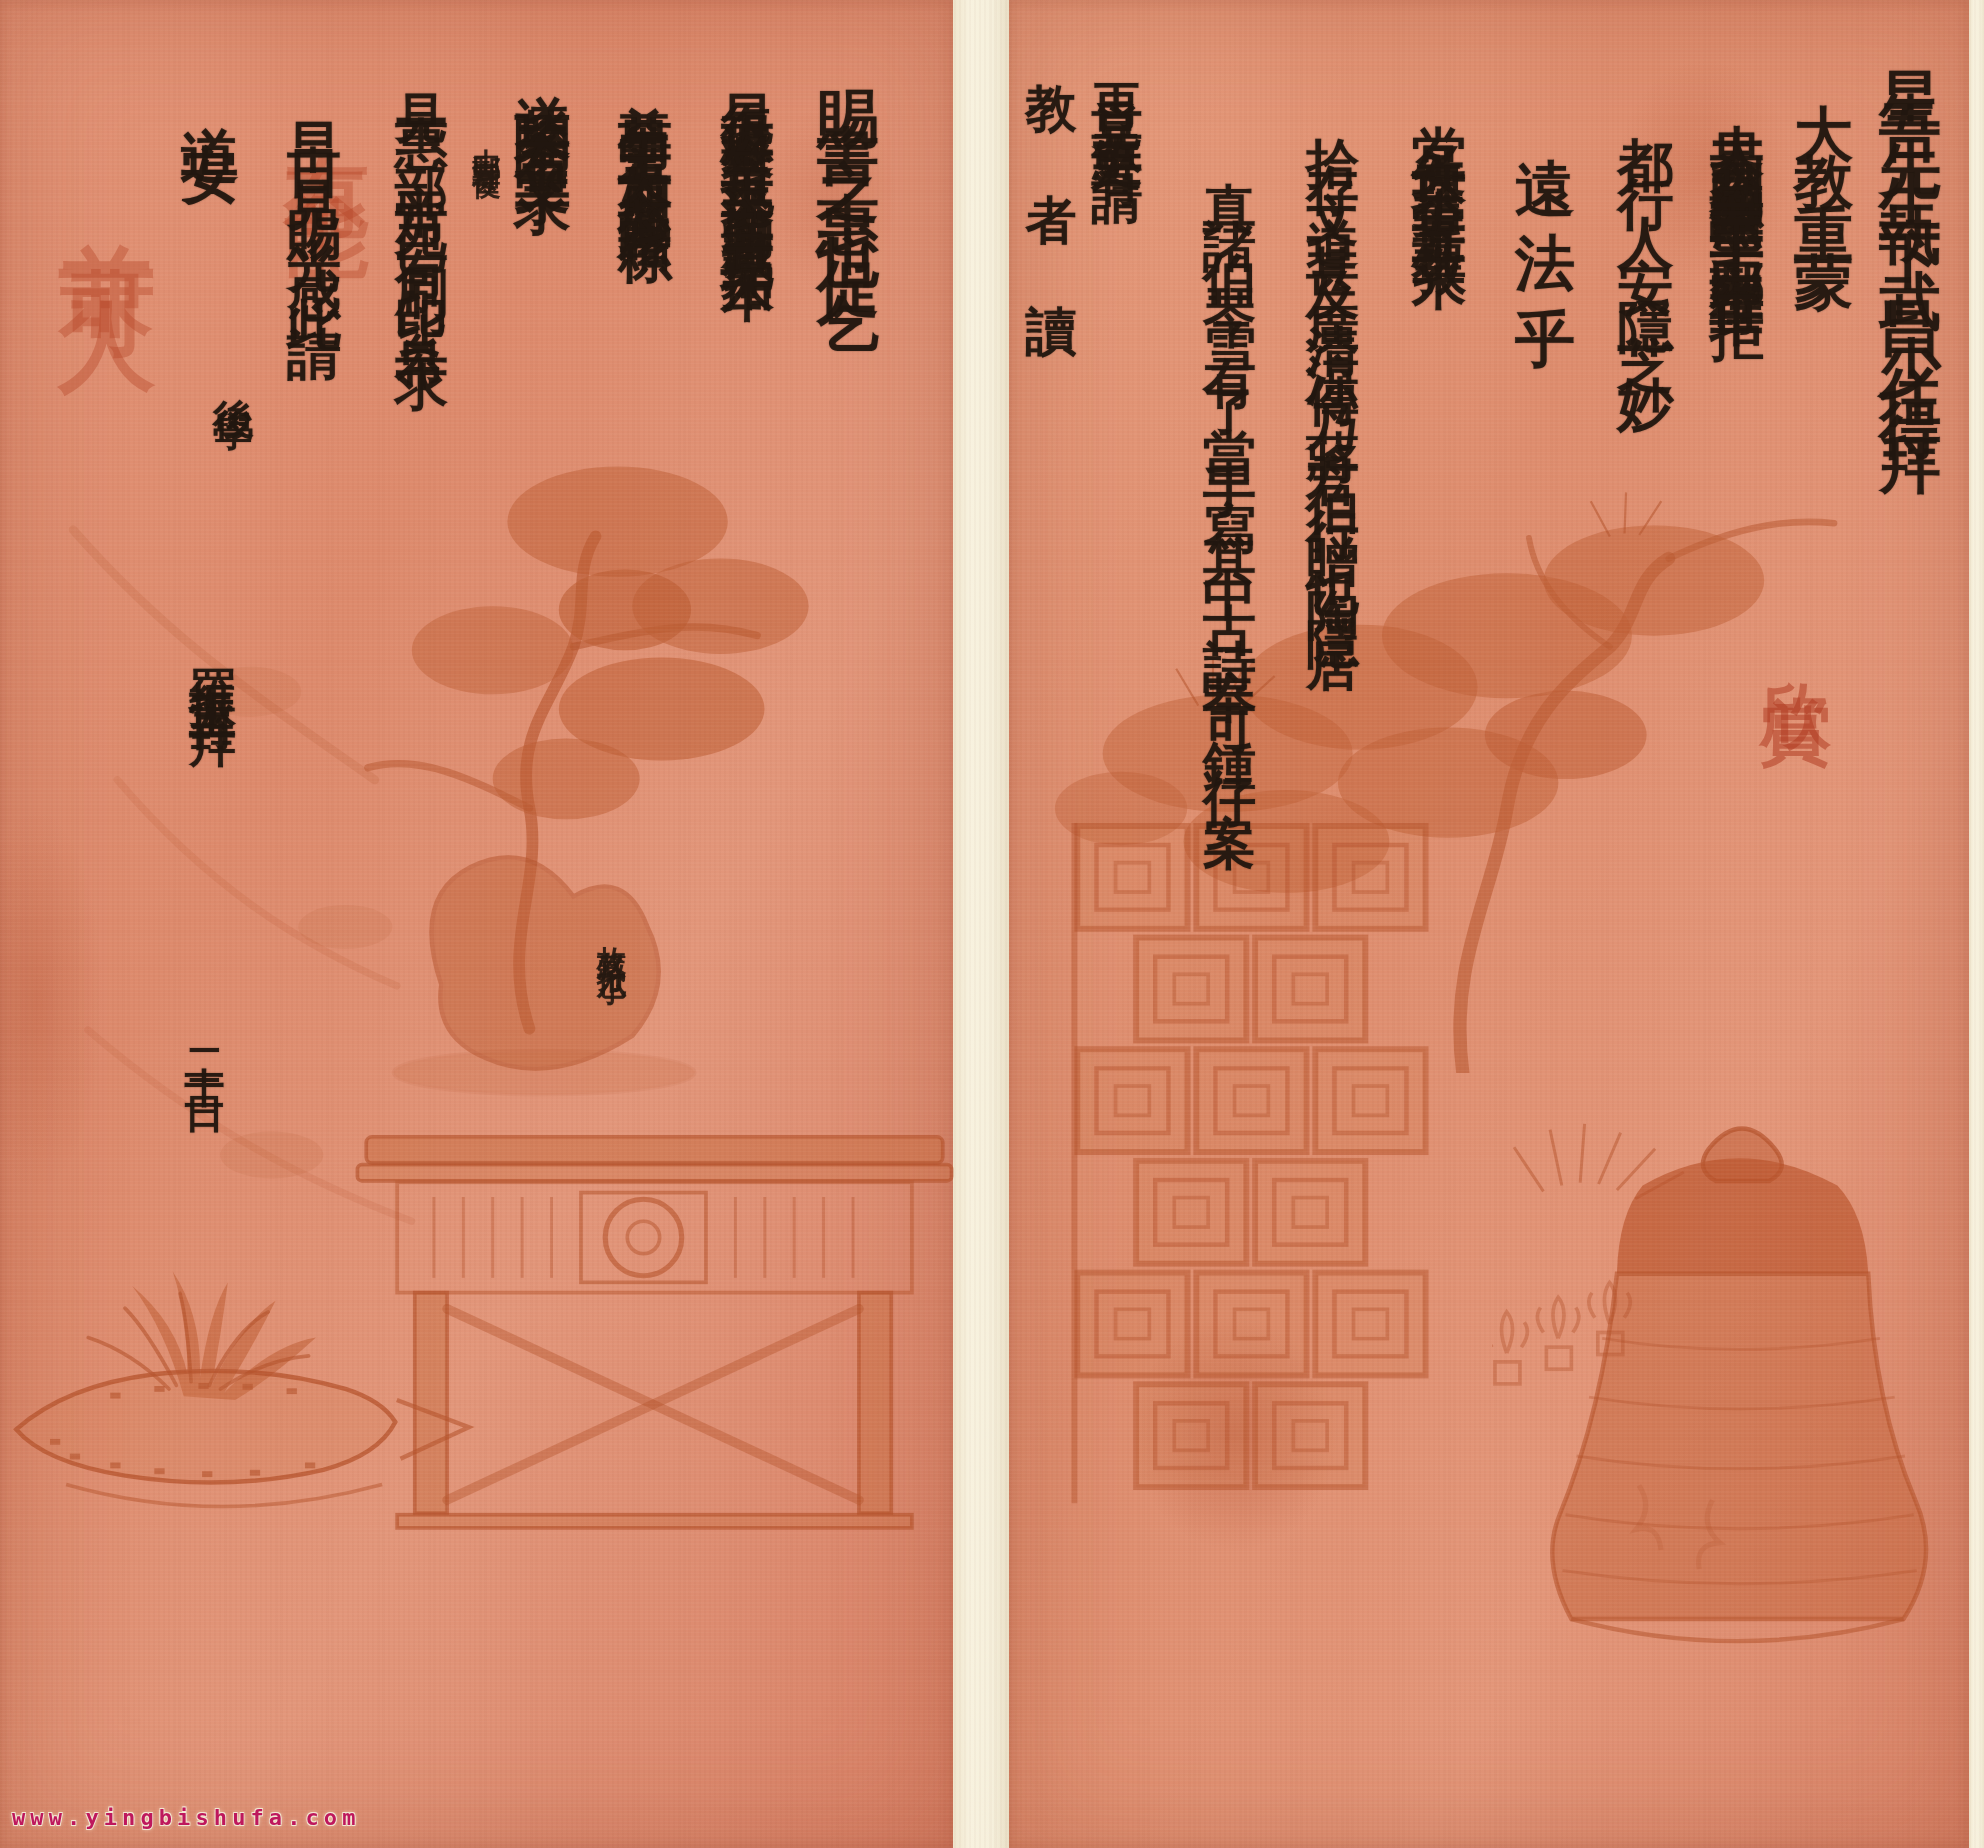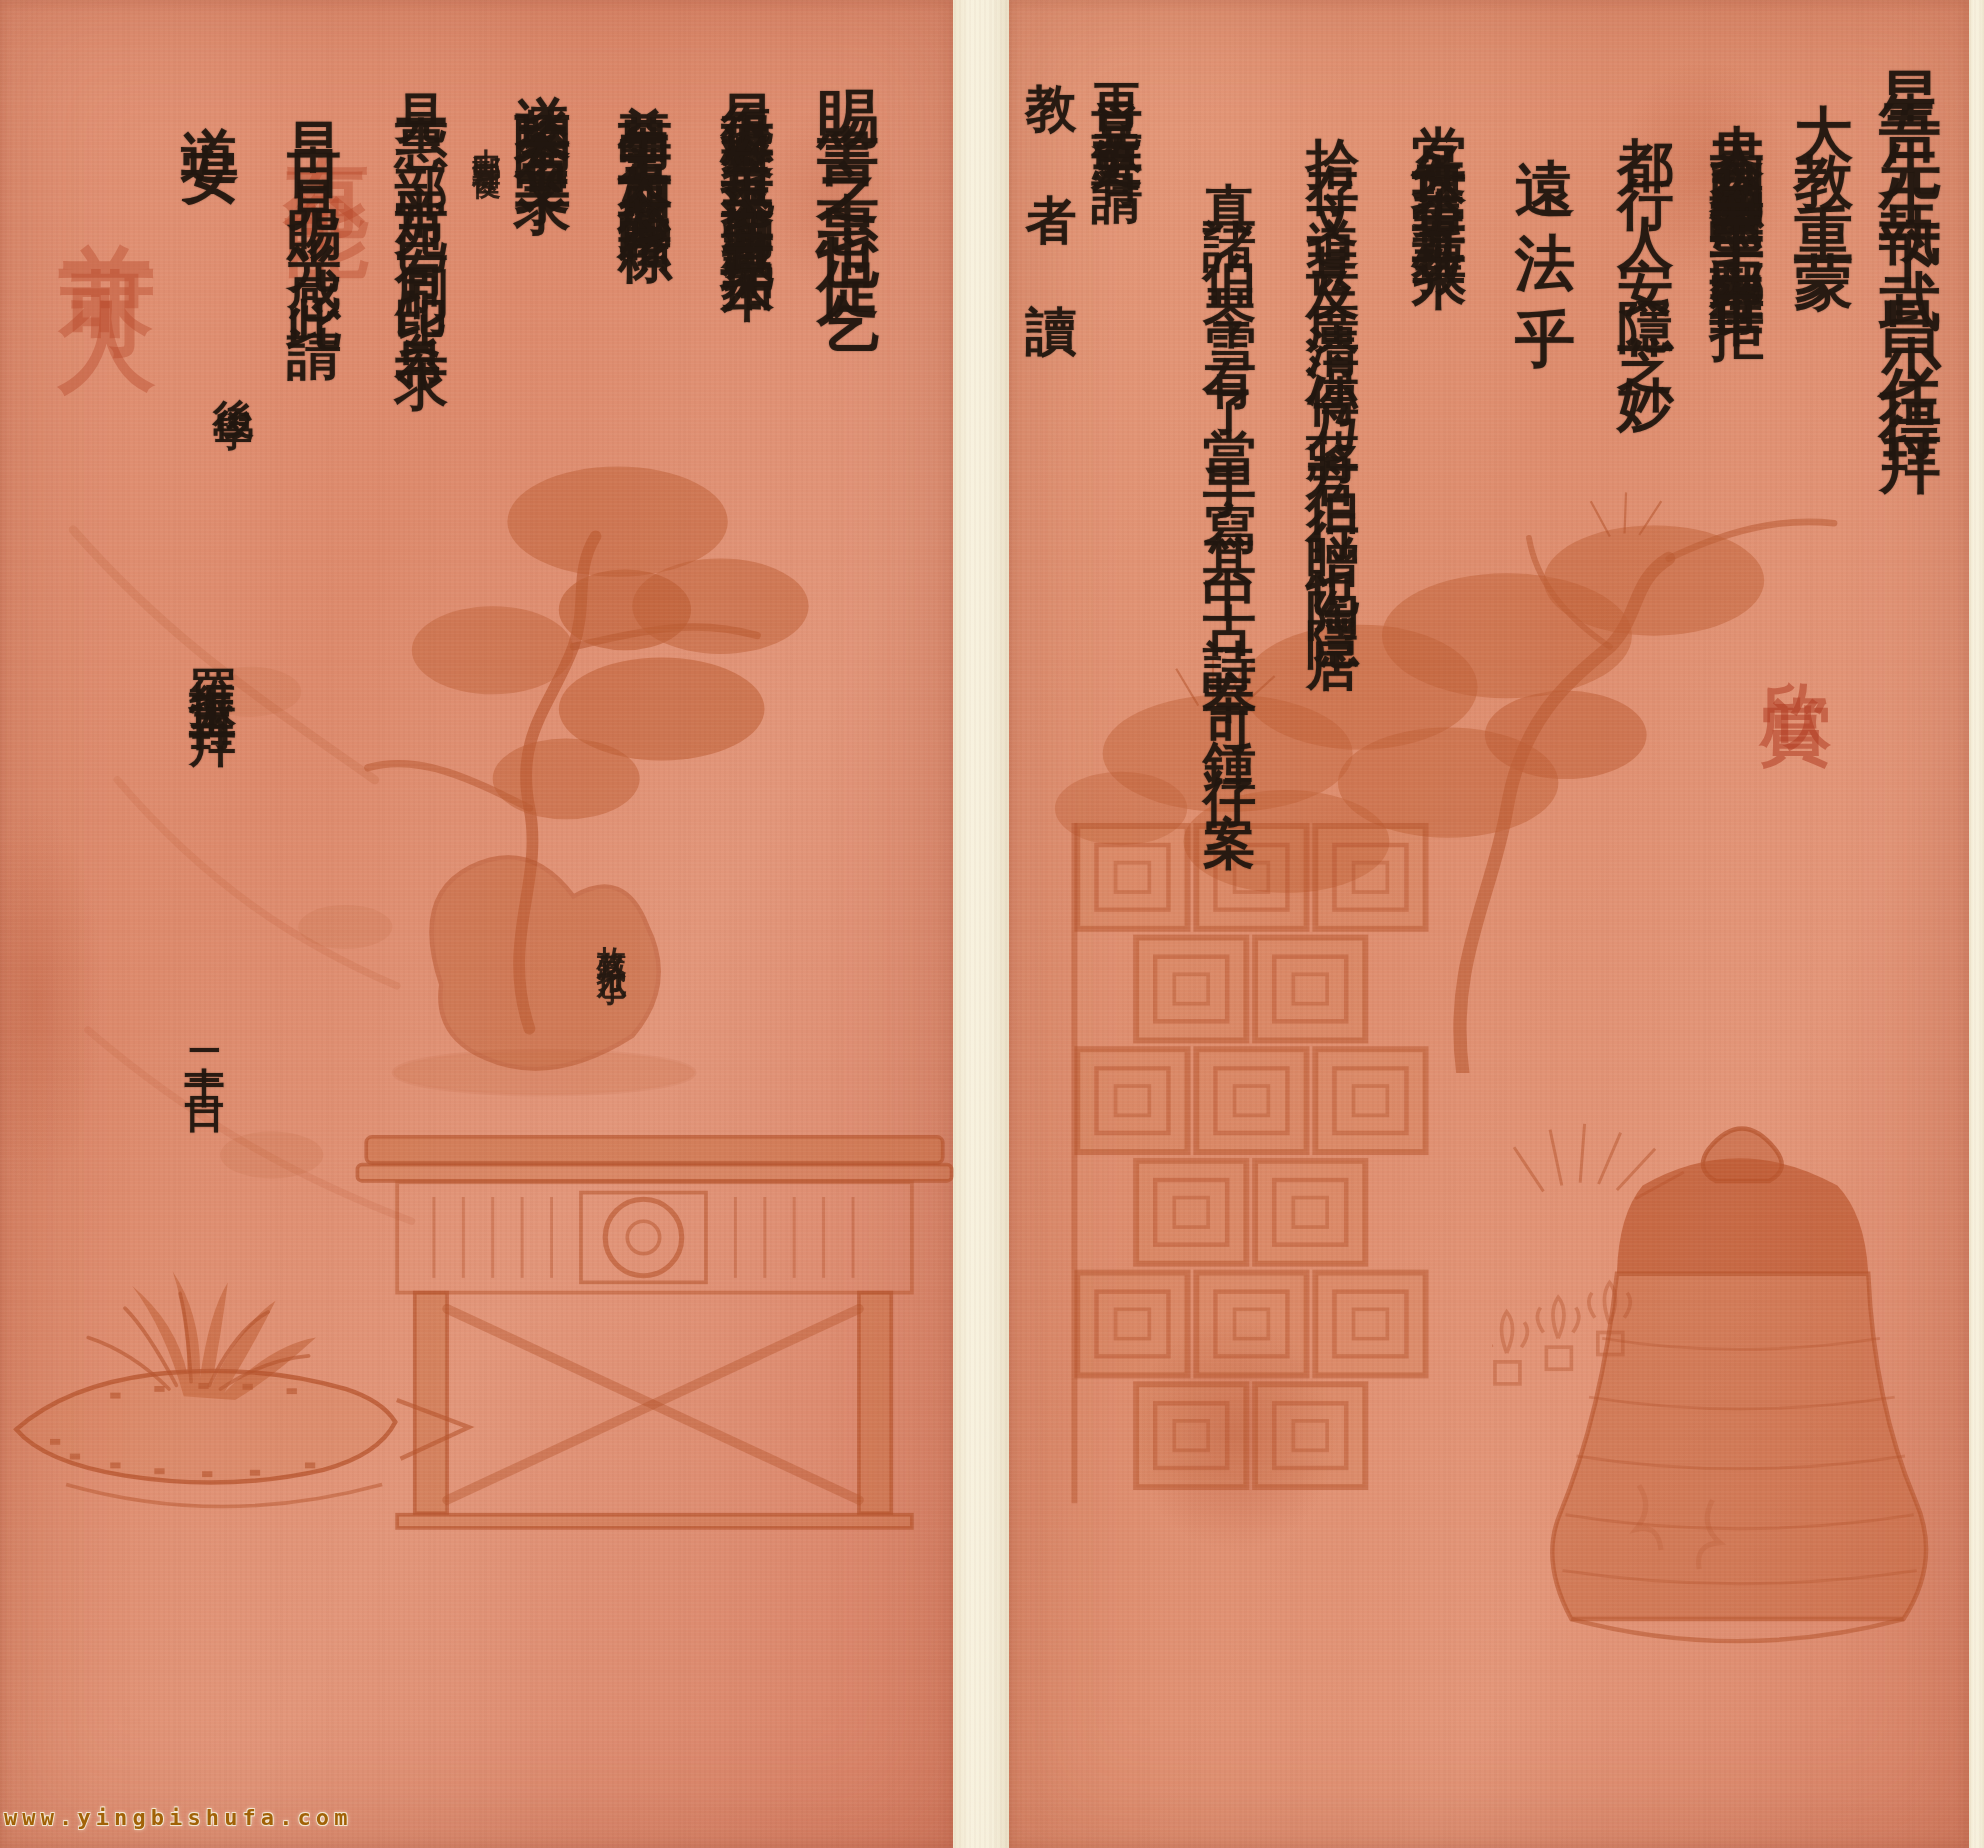--- a/index.html
+++ b/index.html
@@ -20,23 +20,23 @@
   .stain{position:absolute;border-radius:50%;z-index:1;pointer-events:none;
       background:radial-gradient(closest-side,rgba(165,60,28,.30),rgba(165,60,28,0));}
   .deco{position:absolute;z-index:1;}
   .col{position:absolute;writing-mode:vertical-rl;text-orientation:upright;line-height:1;
        white-space:pre;font-family:"DejaVu Serif",serif;font-weight:700;z-index:3;
        color:rgba(33,23,15,.93);text-shadow:0 0 1.5px rgba(35,24,15,.55);}
   .small{color:rgba(38,26,17,.86);text-shadow:0 0 0.7px rgba(35,24,15,.5);}
   .redprint{color:rgba(183,70,40,.40);text-shadow:none;z-index:2;font-weight:700;}
   .redseal{position:absolute;writing-mode:vertical-rl;text-orientation:upright;line-height:1;
        color:rgba(176,61,35,.55);font-weight:700;z-index:2;font-family:"DejaVu Serif",serif;}
-  #watermark{position:absolute;left:4px;top:1805px;z-index:5;
+  #watermark{position:absolute;left:12px;top:1805px;z-index:5;
        font-family:"DejaVu Sans Mono",monospace;font-weight:700;font-size:22px;letter-spacing:5.1px;
-       color:#a16207;text-shadow:0.7px 0.7px 0 #f3e6d2,-0.7px -0.7px 0 #f3e6d2,0.7px -0.7px 0 #f3e6d2,-0.7px 0.7px 0 #f3e6d2,0 0 4.4px #f7ecd9;}
+       color:#be185d;text-shadow:0.7px 0.7px 0 #f3e6d2,-0.7px -0.7px 0 #f3e6d2,0.7px -0.7px 0 #f3e6d2,-0.7px 0.7px 0 #f3e6d2,0 0 4.4px #f7ecd9;}
 </style>
 </head>
 <body>
 
 <div id="canvas">
 
   <div class="page" id="page-left"></div>
   <div class="page" id="page-right"></div>
   <div class="gap" id="gap-mid"></div>
   <div class="gap" id="gap-right"></div>

